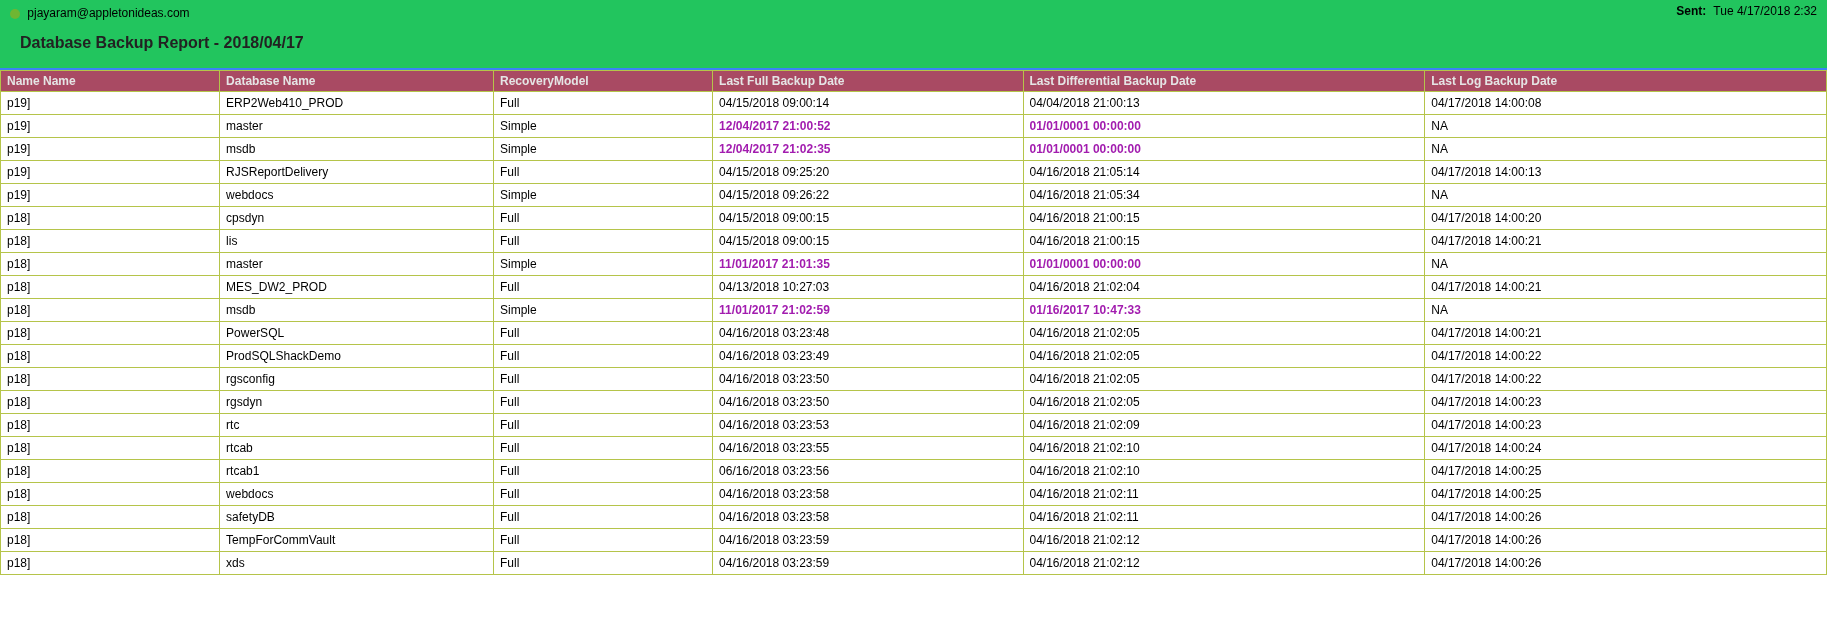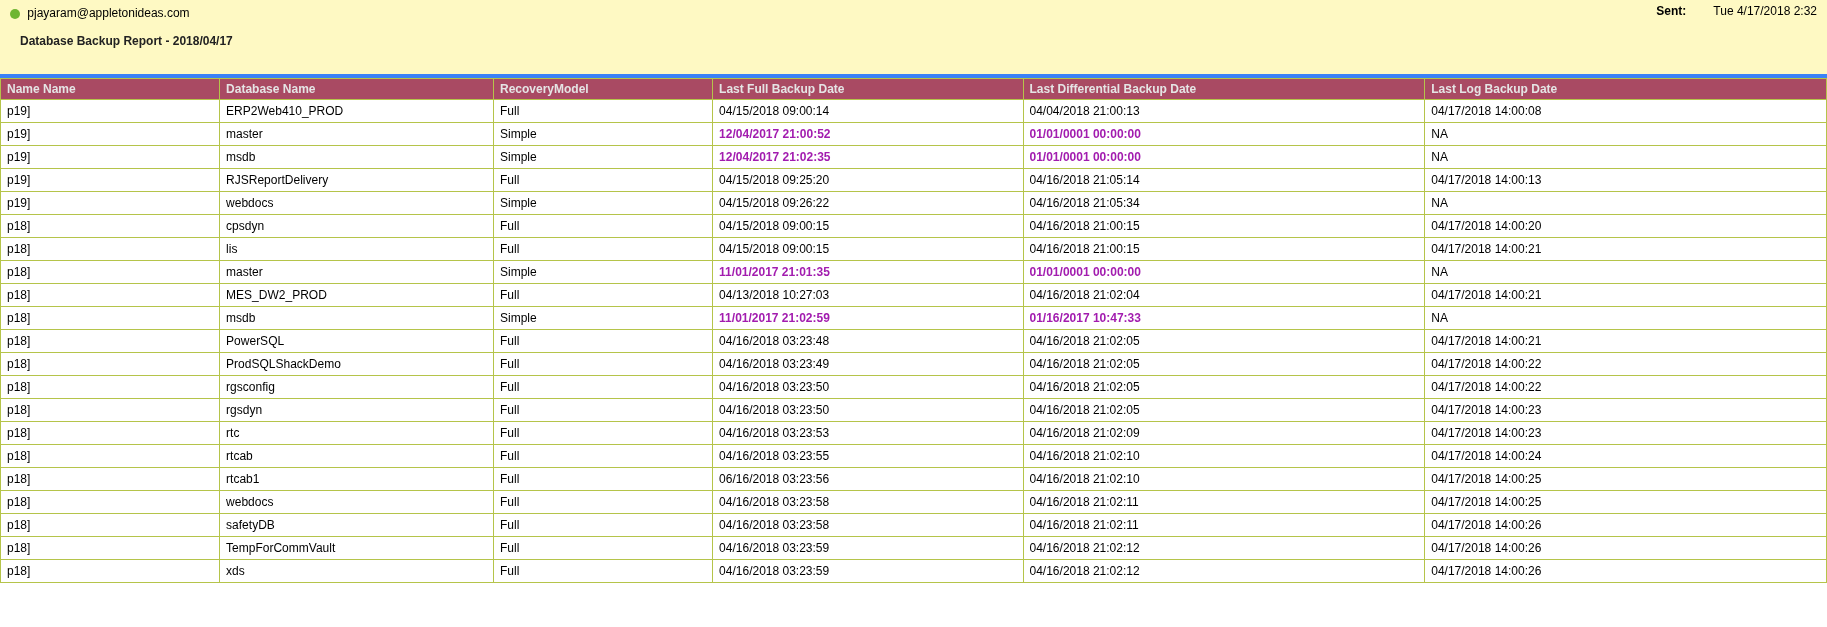--- a/index.html
+++ b/index.html
@@ -1,22 +1,22 @@
 <!DOCTYPE html>
 <html><head>
 <meta charset="utf-8">
 <style>
   html,body{margin:0;padding:0;font-family:"Segoe UI",Tahoma,Arial,sans-serif;font-size:12px;color:#000;background:#fff;}
-  .hdr{background:#fef9c3;border-bottom:4px solid #3b82f6;padding:6px 10px 26px 10px;position:relative;}
+  .hdr{background:#22c55e;border-bottom:2px solid #3b82f6;padding:6px 10px 16px 10px;position:relative;}
   .avatar-dot{display:inline-block;width:10px;height:10px;border-radius:50%;background:#6fb632;margin-right:4px;vertical-align:middle;}
   .sender{font-weight:normal;}
   .recipients{margin-top:2px;}
-  .subject{margin-top:14px;font-weight:bold;color:#222;font-size:12px;padding-left:10px;}
+  .subject{margin-top:14px;font-weight:bold;color:#222;font-size:16px;padding-left:10px;}
   .sent-wrap{position:absolute;right:10px;top:4px;font-size:12px;}
-  .sent-lbl{font-weight:bold;margin-right:24px;}
+  .sent-lbl{font-weight:bold;margin-right:4px;}
   table.report{width:100%;border-collapse:collapse;font-size:12px;}
   table.report th{background:#a94a63;color:#e5e5e5;text-align:left;font-weight:bold;padding:3px 6px;border:1px solid #b5c44a;}
   table.report td{padding:2px 6px;border:1px solid #b5c44a;background:#fff;vertical-align:middle;line-height:18px;}
   td.alert{background:#ff0000;color:#a21caf;font-weight:bold;}
 </style>
 </head>
 <body>
 
 <div class="hdr">
   <div>

